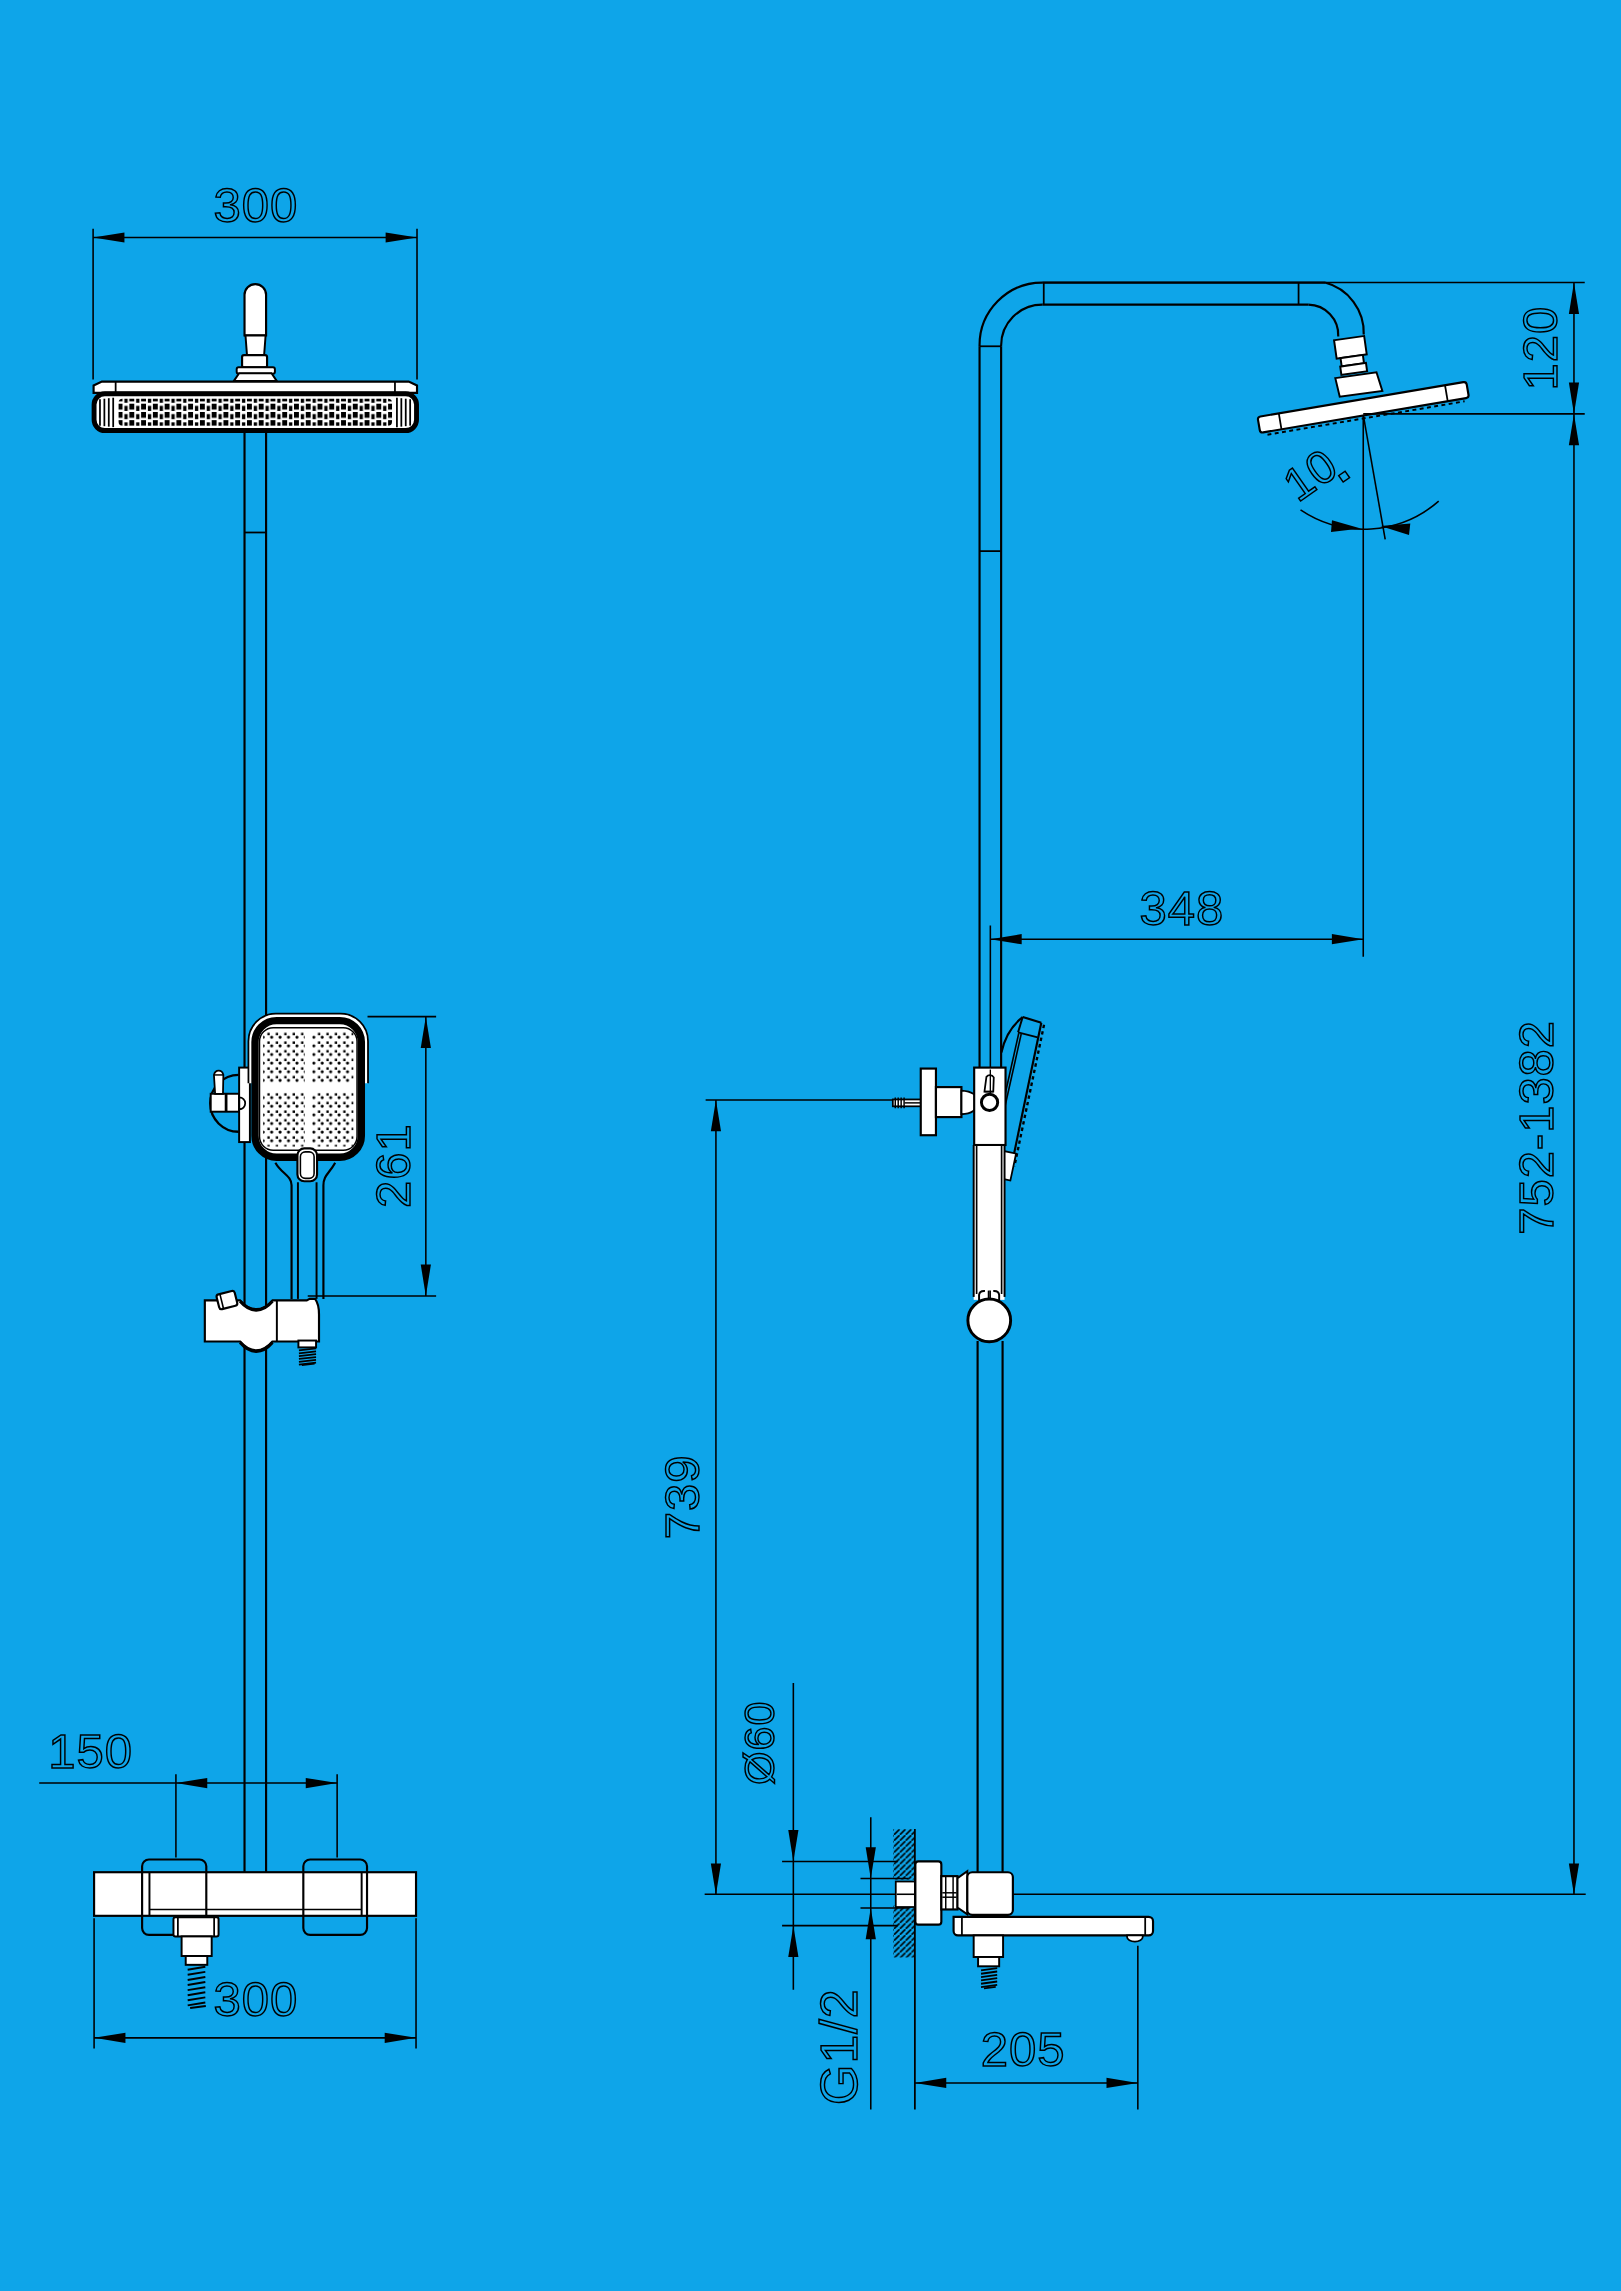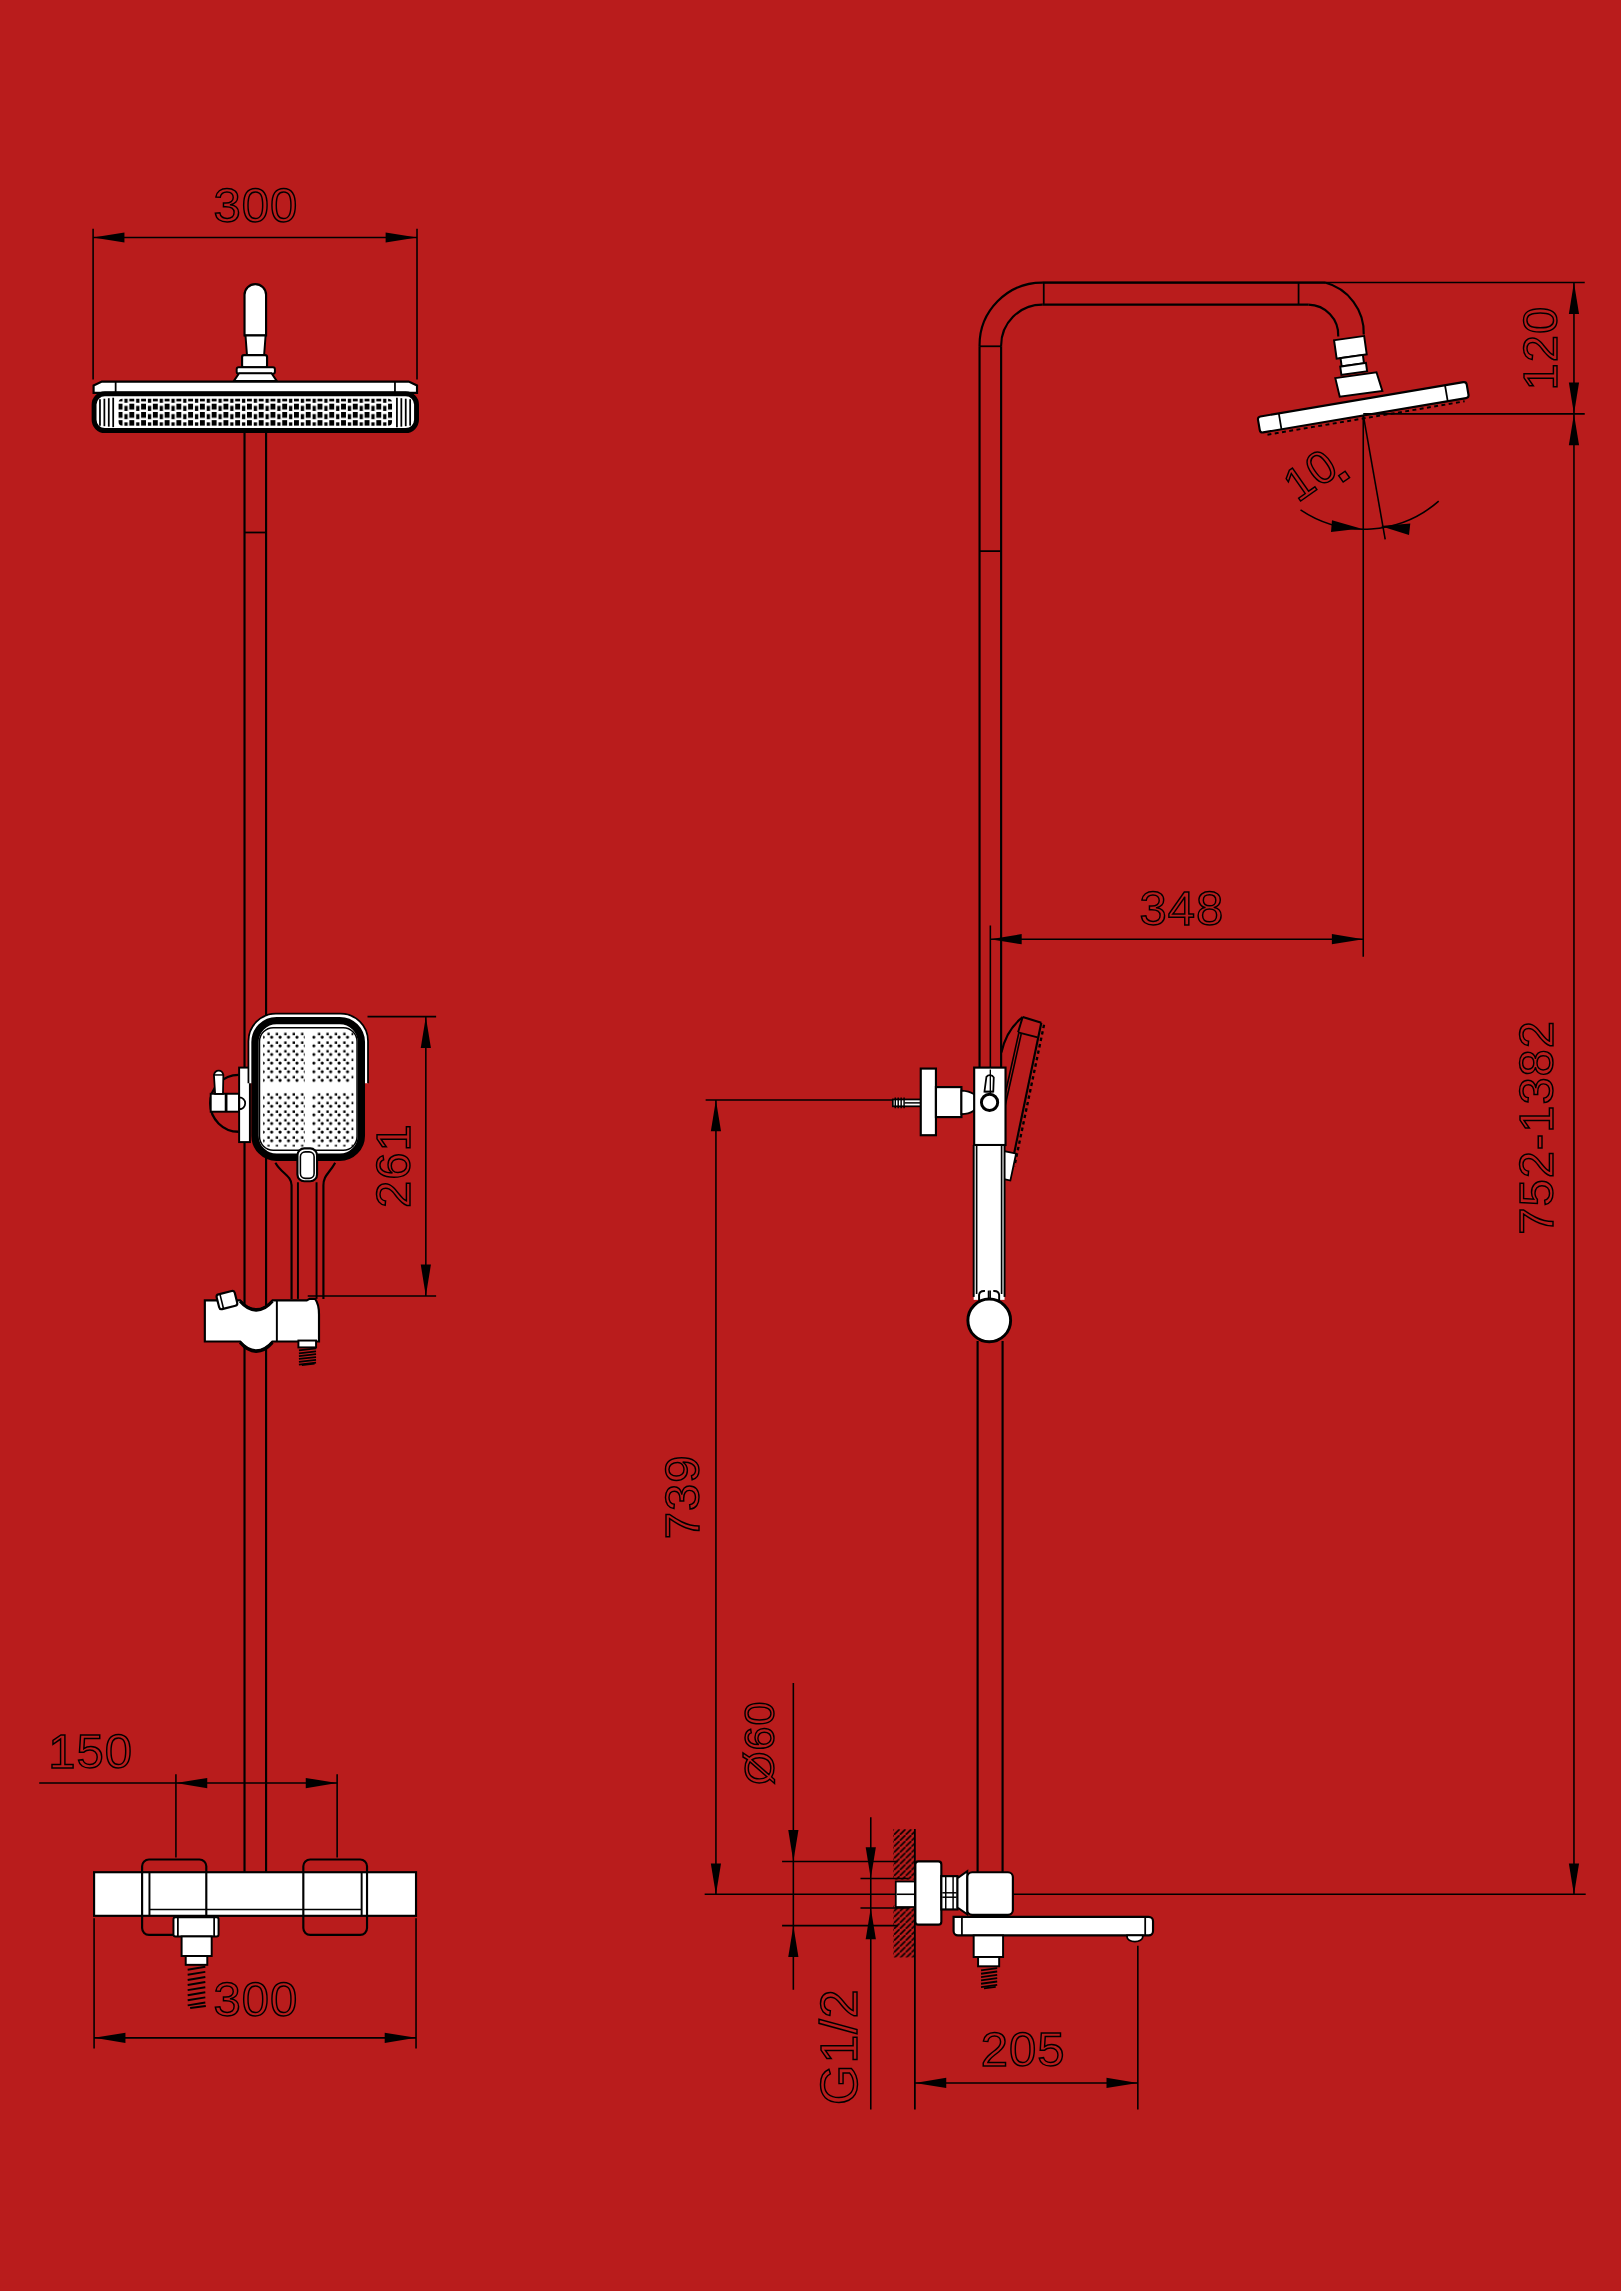--- a/index.html
+++ b/index.html
@@ -1,16 +1,16 @@
 <!DOCTYPE html>
 <html><head>
 <meta charset="utf-8">
 <style>
 html,body { margin:0; padding:0; background:#fff; }
-#page { position:relative; width:1621px; height:2292px; background:#b91c1c; overflow:hidden; }
+#page { position:relative; width:1621px; height:2292px; background:#0ea5e9; overflow:hidden; }
 svg { position:absolute; left:0; top:0; }
 text { letter-spacing:1px; }
 </style>
 </head>
 <body>
 <div id="page">
 <svg width="1621" height="2292" viewBox="0 0 1654 2338">
 <defs>
 <pattern id="pb" width="12" height="8.4" patternUnits="userSpaceOnUse">
   <rect x="0" y="0" width="5.0" height="6.0" fill="#000"></rect>

